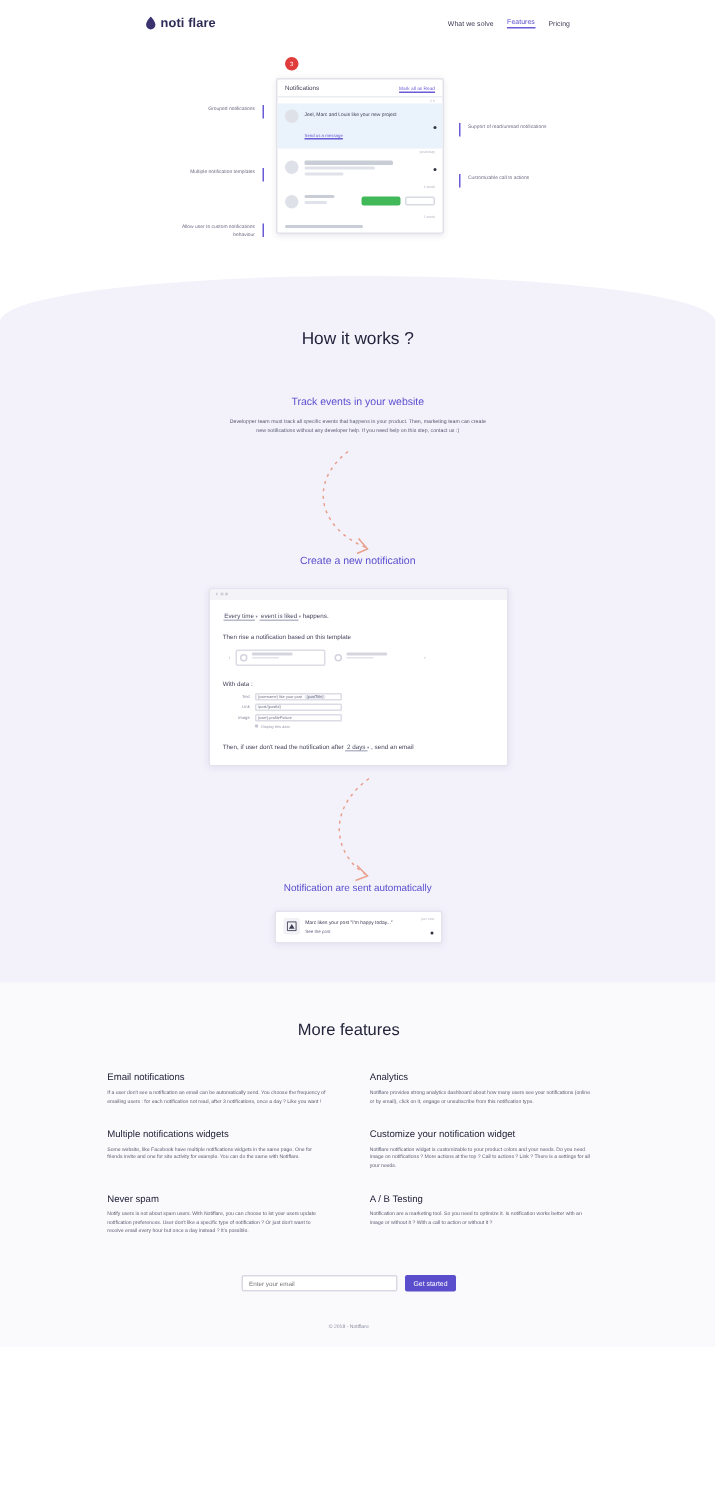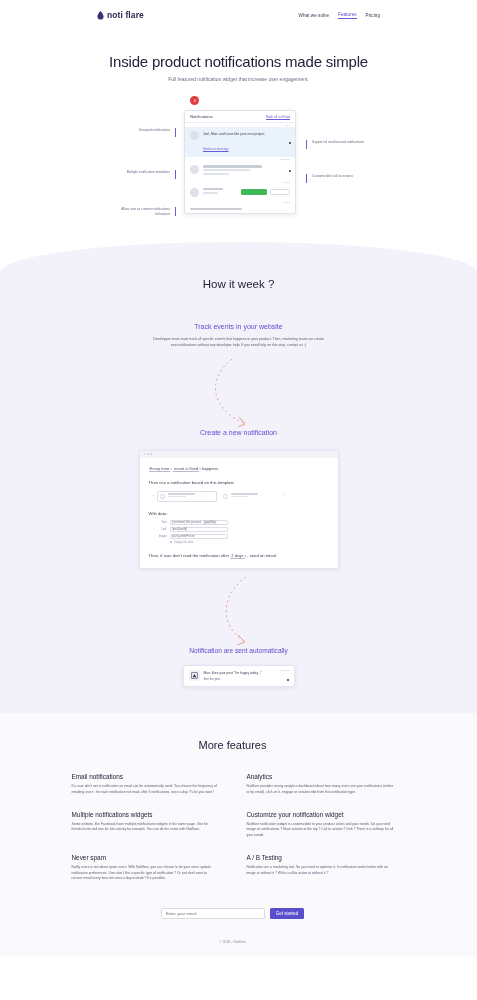--- a/index.html
+++ b/index.html
@@ -246,24 +246,20 @@
       </span>
       <span class="logo-text">noti flare</span>
     </div>
     <div class="nav">
       <a href="#">What we solve</a>
       <a href="#" class="active">Features</a>
       <a href="#">Pricing</a>
     </div>
   </div>
 
-  <div class="hero">
-    <h1>Inside product notifications made simple</h1>
-    <p>Full featured notification widget that increase user engagement.</p>
-  </div>
 
   <div class="hero-diagram">
     <div class="badge">3</div>
 
     <div class="widget">
       <div class="w-head">
         <span class="w-title">Notifications</span>
         <span class="w-action">Mark all as Read</span>
       </div>
       <div class="w-stamp">2 h</div>
@@ -316,21 +312,21 @@
     <span class="tick" style="left:175px; top:115px; height:9px;"></span>
 
     <span class="tick" style="left:306px; top:48px; height:9px;"></span>
     <div class="anno right" style="left:312px; top:48px; width:54px;">Support of read/unread notifications</div>
 
     <span class="tick" style="left:306px; top:82px; height:9px;"></span>
     <div class="anno right" style="left:312px; top:82px; width:50px;">Customizable call to actions</div>
   </div>
 
   <div class="howitworks">
-    <h2>How it week ?</h2>
+    <h2>How it works ?</h2>
 
     <div class="step-title">Track events in your website</div>
     <div class="step-text">Developper team must track all specific events that happens in your product. Then, marketing team can create new notifications without any developer help. If you need help on this step, contact us :)</div>
 
     <div class="arrow-wrap">
       <svg width="477" height="86" viewBox="0 0 477 86">
         <path d="M232 10 C 204 32, 214 62, 244 74" fill="none" stroke="#e8a08d" stroke-width="1" stroke-dasharray="2 3"></path>
         <path d="M239 68 L 245 75 L 238 78" fill="none" stroke="#e8a08d" stroke-width="1"></path>
       </svg>
     </div>

